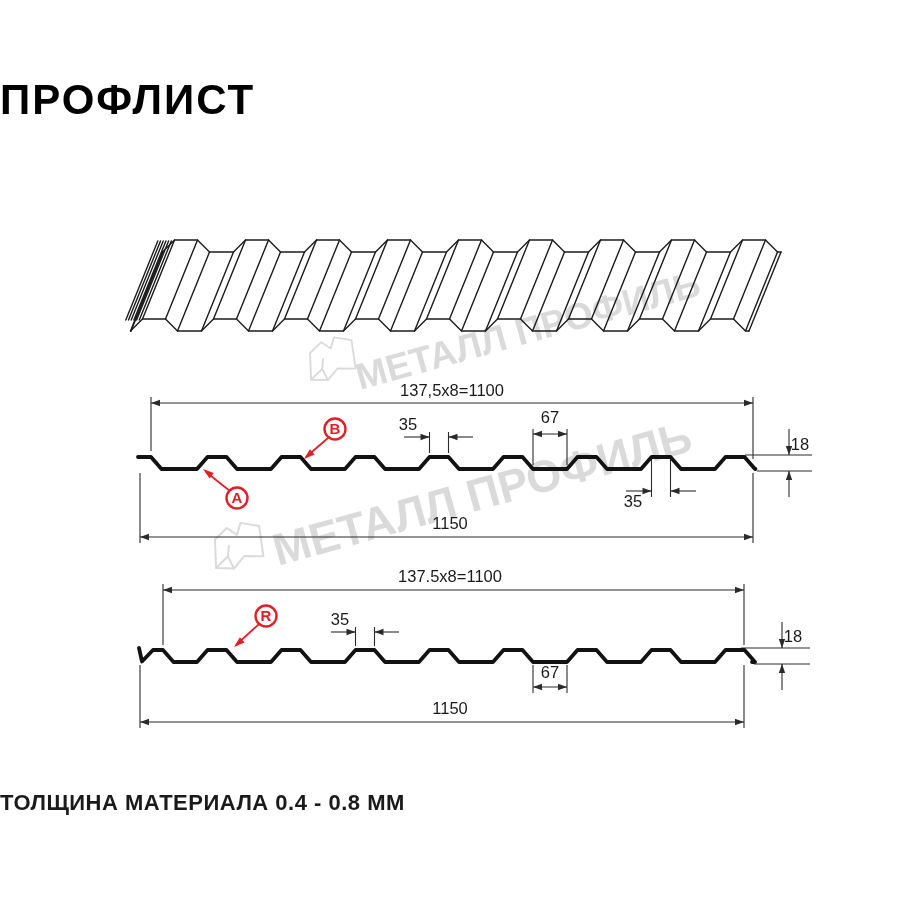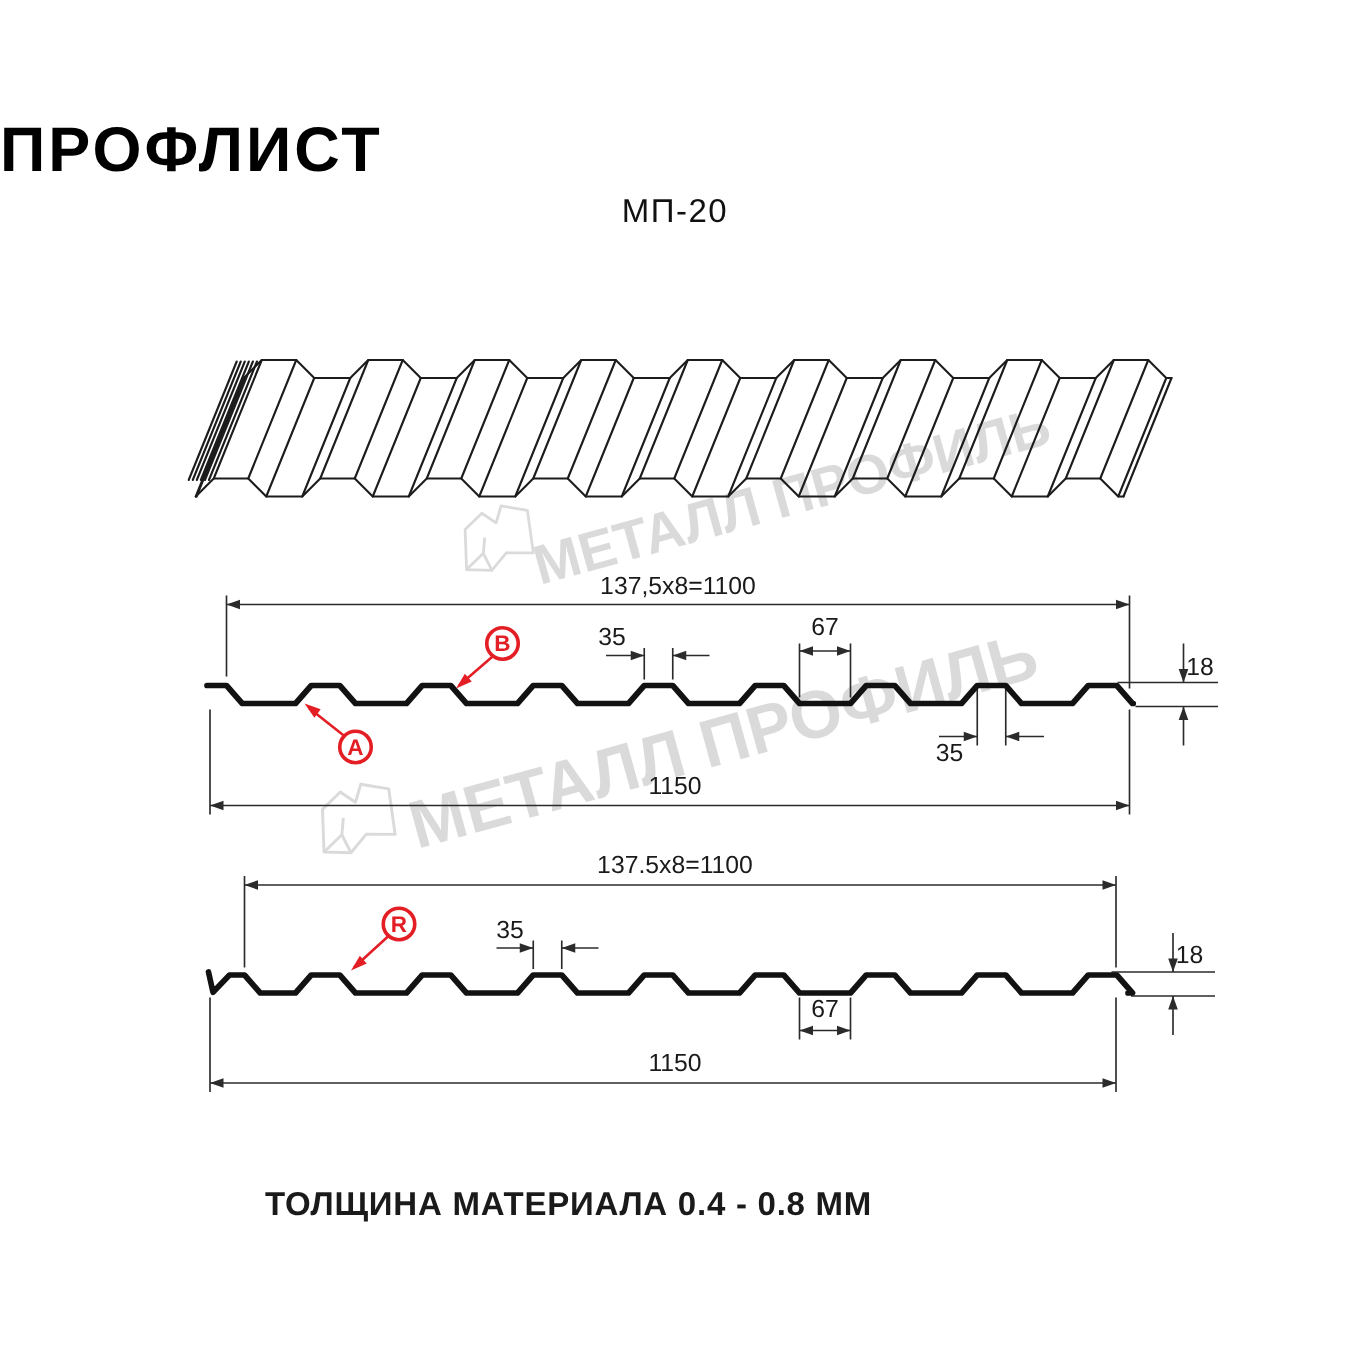--- a/index.html
+++ b/index.html
@@ -2,21 +2,21 @@
 <html style="--red: #e31e24; --wm: #d7d7d7;"><head>
 <meta charset="utf-8">
 <style>
   html,body{margin:0;padding:0;background:#ffffff;width:900px;height:900px;overflow:hidden;
             font-family:"Liberation Sans",sans-serif;}
   .stage{position:relative;width:900px;height:900px;}
   .title{position:absolute;left:0;top:76px;width:900px;text-align:left;
          font-size:42px;font-weight:700;letter-spacing:2px;color:#000;}
   .subtitle{position:absolute;left:0;top:128px;width:900px;text-align:center;
          font-size:22px;font-weight:500;letter-spacing:1px;color:#111;}
-  .footnote{position:absolute;left:0;top:790px;width:758px;text-align:center;
+  .footnote{position:absolute;left:0;top:790px;width:758px;text-align:left;
          font-size:22px;font-weight:600;letter-spacing:.5px;color:#1a1a1a;}
   svg{position:absolute;left:0;top:0;}
   .l3{stroke:#1c1c1c;stroke-width:1.4;fill:none;stroke-linejoin:round;stroke-linecap:round;}
   .prof{stroke:#121212;stroke-width:3.8;fill:none;stroke-linejoin:round;stroke-linecap:round;}
   .dim{stroke:#2b2b2b;stroke-width:1.1;fill:none;}
   .ah{fill:#2b2b2b;stroke:none;}
   .dimtext{font-size:16.5px;fill:#1a1a1a;text-anchor:middle;font-family:"Liberation Sans",sans-serif;}
   .redc{fill:none;stroke:var(--red);stroke-width:2.4;}
   .redt{font-size:15px;font-weight:bold;fill:var(--red);text-anchor:middle;font-family:"Liberation Sans",sans-serif;}
   .redl{stroke:var(--red);stroke-width:1.7;fill:none;}
@@ -24,21 +24,20 @@
   .wmt{font-size:37px;font-weight:bold;fill:var(--wm);opacity:.9;font-family:"Liberation Sans",sans-serif;}
   .wmt2{font-size:45px;font-weight:bold;fill:var(--wm);opacity:.9;font-family:"Liberation Sans",sans-serif;}
   .wml{stroke:var(--wm);stroke-width:3;fill:none;opacity:.9;stroke-linejoin:round;}
 </style>
 </head>
 <body>
 
 <div class="stage">
 
   <div class="title">ПРОФЛИСТ</div>
-  <div class="subtitle">МП-20</div>
 
   <svg id="diagram" width="900" height="900" viewBox="0 0 900 900">
 
     <g>
       <g class="wml" transform="translate(296,344) rotate(-15.5) scale(0.62)">
         <path d="M8,62 L18,20 L40,8 L52,22 L62,6 L88,18 L82,64 L54,56 L34,70 Z"></path>
         <path d="M8,62 L30,50 L34,70 M30,50 L36,34"></path>
       </g>
       <text class="wmt" transform="translate(360,390) rotate(-15.5)">МЕТАЛЛ ПРОФИЛЬ</text>
     </g>

